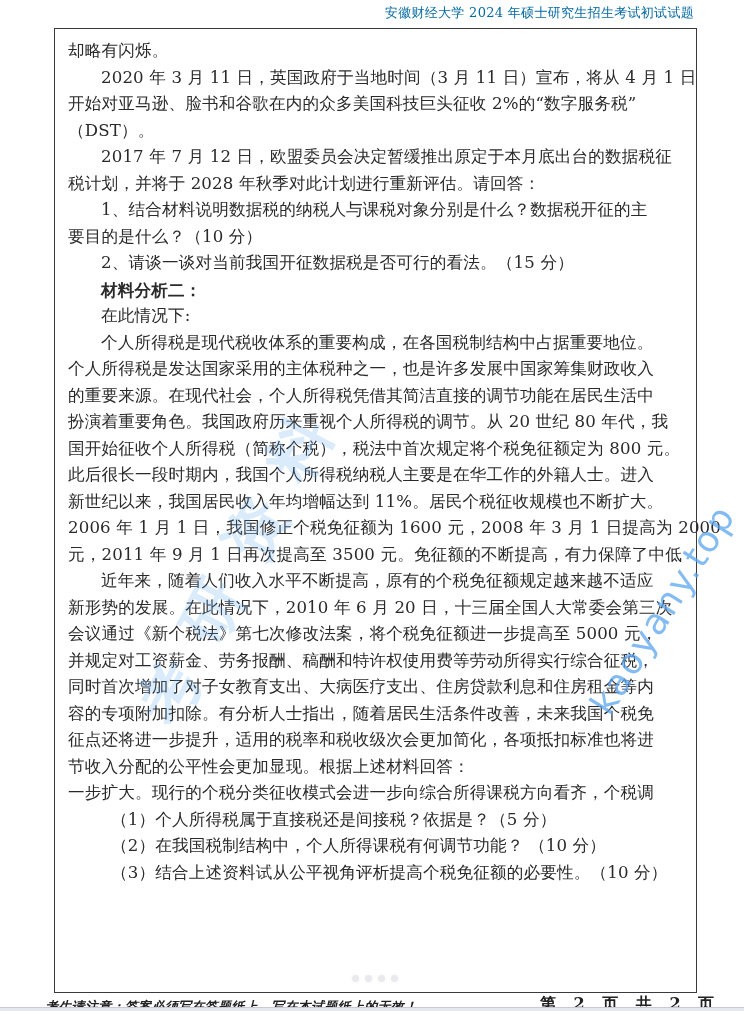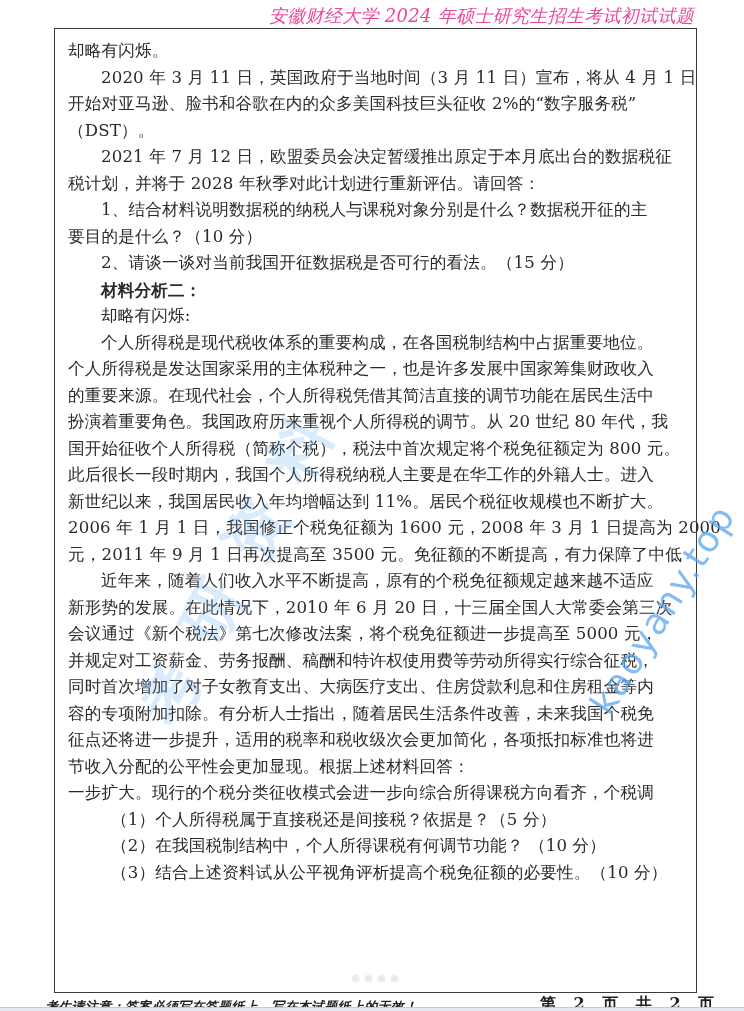--- a/index.html
+++ b/index.html
@@ -4,21 +4,21 @@
   <style>
     html, body { margin:0; padding:0; }
     body {
       width:744px; height:1011px; overflow:hidden; position:relative;
       background:#ffffff;
       font-family:"DejaVu Serif","Liberation Serif",serif;
       color:#2a2a2a;
     }
     .header {
       position:absolute; top:4px; right:50px;
-      font-size:18px; font-style:italic; color:#ec4899;
+      font-size:13px; color:#0369a1;
       letter-spacing:0.3px;
     }
     .box {
       position:absolute; left:54px; top:28px; width:643px; height:965px;
       border:1.3px solid #3a3a3a; box-sizing:border-box;
     }
     .content {
       position:absolute; left:68px; top:38px; width:620px;
     }
     .line {
@@ -56,27 +56,27 @@
 
 <div class="header">安徽财经大学 2024 年硕士研究生招生考试初试试题</div>
 
 <div class="box"></div>
 
 <div class="content">
   <div class="line">却略有闪烁。</div>
   <div class="line indent">2020 年 3 月 11 日，英国政府于当地时间（3 月 11 日）宣布，将从 4 月 1 日</div>
   <div class="line">开始对亚马逊、脸书和谷歌在内的众多美国科技巨头征收 2%的“数字服务税”</div>
   <div class="line">（DST）。</div>
-  <div class="line indent">2021 年 7 月 12 日，欧盟委员会决定暂缓推出原定于本月底出台的数据税征</div>
+  <div class="line indent">2017 年 7 月 12 日，欧盟委员会决定暂缓推出原定于本月底出台的数据税征</div>
   <div class="line">税计划，并将于 2028 年秋季对此计划进行重新评估。请回答：</div>
   <div class="line indent">1、结合材料说明数据税的纳税人与课税对象分别是什么？数据税开征的主</div>
   <div class="line">要目的是什么？（10 分）</div>
   <div class="line indent">2、请谈一谈对当前我国开征数据税是否可行的看法。（15 分）</div>
   <div class="line indent bold">材料分析二：</div>
-  <div class="line indent">却略有闪烁:</div>
+  <div class="line indent">在此情况下:</div>
   <div class="line indent">个人所得税是现代税收体系的重要构成，在各国税制结构中占据重要地位。</div>
   <div class="line">个人所得税是发达国家采用的主体税种之一，也是许多发展中国家筹集财政收入</div>
   <div class="line">的重要来源。在现代社会，个人所得税凭借其简洁直接的调节功能在居民生活中</div>
   <div class="line">扮演着重要角色。我国政府历来重视个人所得税的调节。从 20 世纪 80 年代，我</div>
   <div class="line">国开始征收个人所得税（简称个税），税法中首次规定将个税免征额定为 800 元。</div>
   <div class="line">此后很长一段时期内，我国个人所得税纳税人主要是在华工作的外籍人士。进入</div>
   <div class="line">新世纪以来，我国居民收入年均增幅达到 11%。居民个税征收规模也不断扩大。</div>
   <div class="line">2006 年 1 月 1 日，我国修正个税免征额为 1600 元，2008 年 3 月 1 日提高为 2000</div>
   <div class="line">元，2011 年 9 月 1 日再次提高至 3500 元。免征额的不断提高，有力保障了中低</div>
   <div class="line indent">近年来，随着人们收入水平不断提高，原有的个税免征额规定越来越不适应</div>

